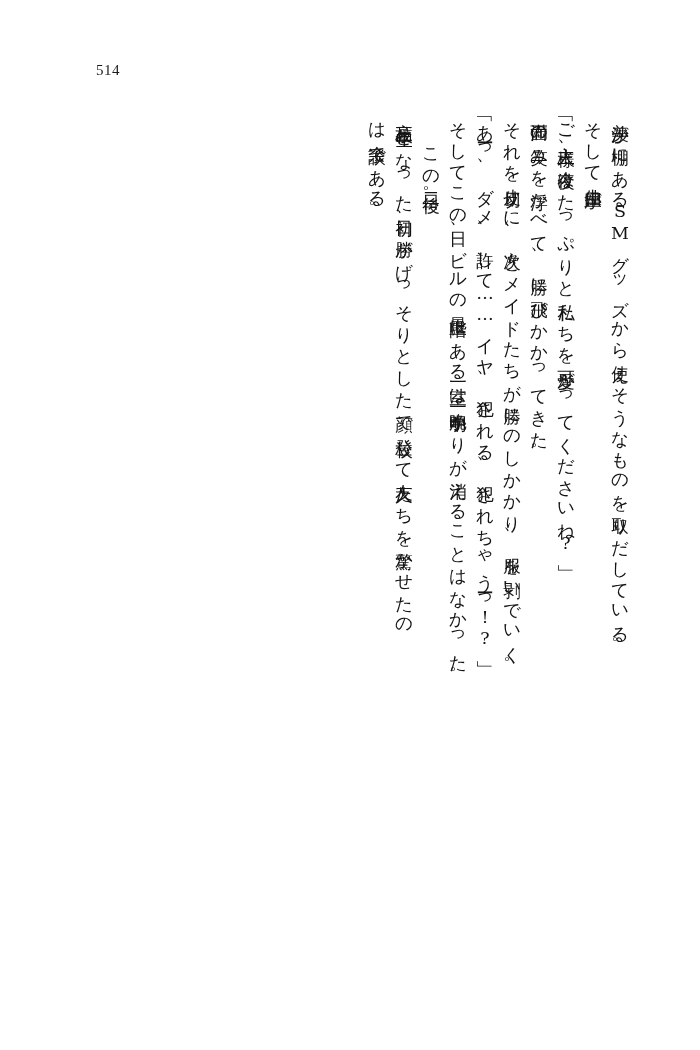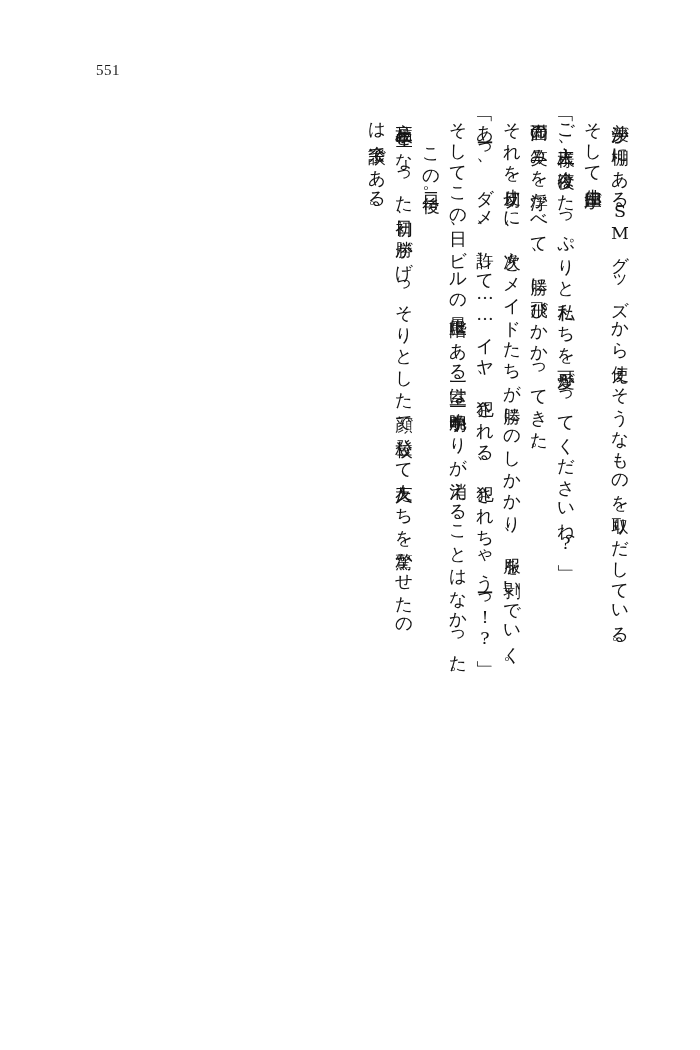--- a/index.html
+++ b/index.html
@@ -63,21 +63,21 @@
 
   .vcol.indent {
     padding-top: 26px;
   }
 </style>
 </head>
 <body>
 
 <div class="page">
 
-  <div class="page-number">551</div>
+  <div class="page-number">514</div>
 
   <div class="vtext" id="vtext">
       <div class="vcol">美沙が棚にあるSMグッズから使えそうなものを取りだしている。</div>
       <div class="vcol">そして由佳里が、</div>
       <div class="vcol">「ご主人様、今夜はたっぷりと私たちを可愛がってくださいね?」</div>
       <div class="vcol">満面の笑みを浮かべて、勝に飛びかかってきた。</div>
       <div class="vcol">それを皮切りに、次々とメイドたちが勝にのしかかり、服を剥いでいく。</div>
       <div class="vcol">「あーっ、ダメ、許して……イヤ、犯される、犯されちゃうーっ!?」</div>
       <div class="vcol">そしてこの日、ビルの最上階にある一室は一晩中明かりが消えることはなかった。</div>
       <div class="vcol indent">この二日後。</div>

